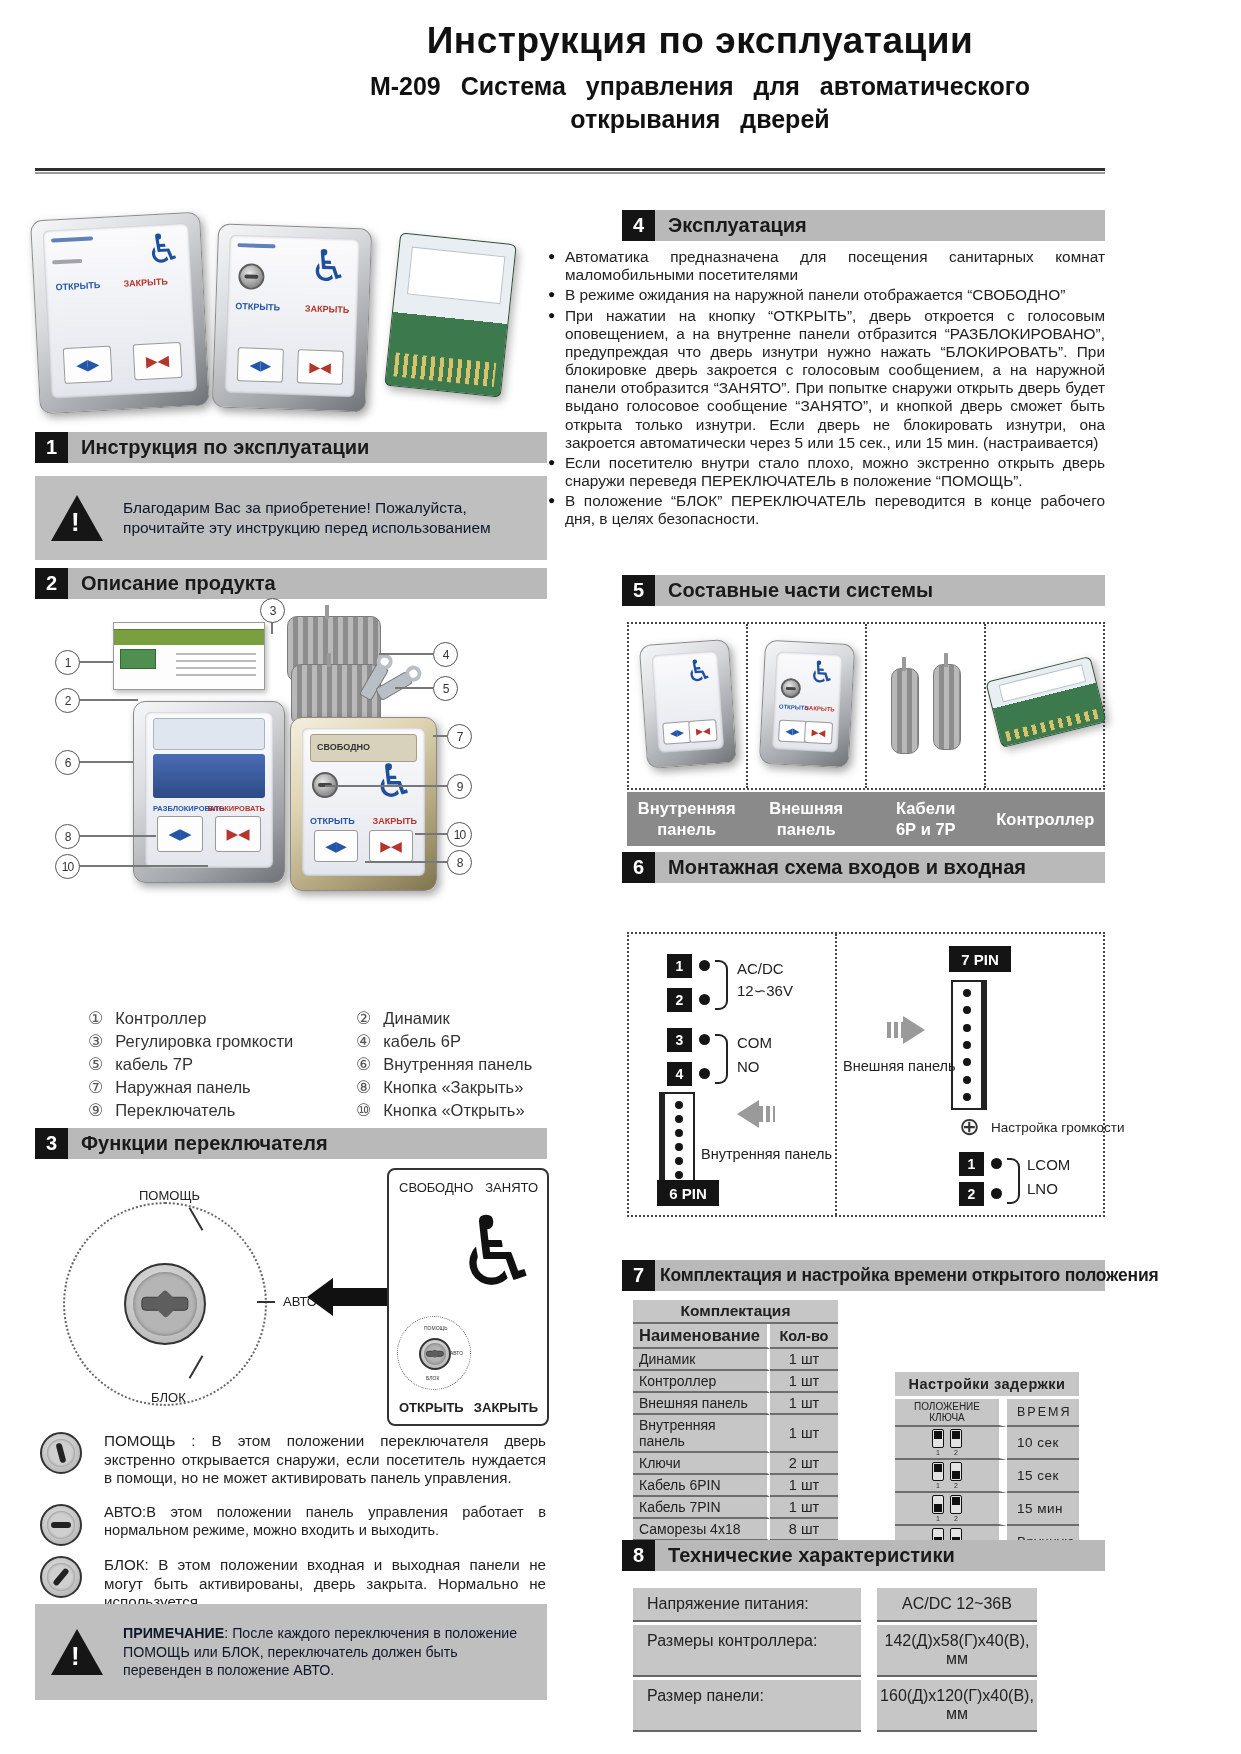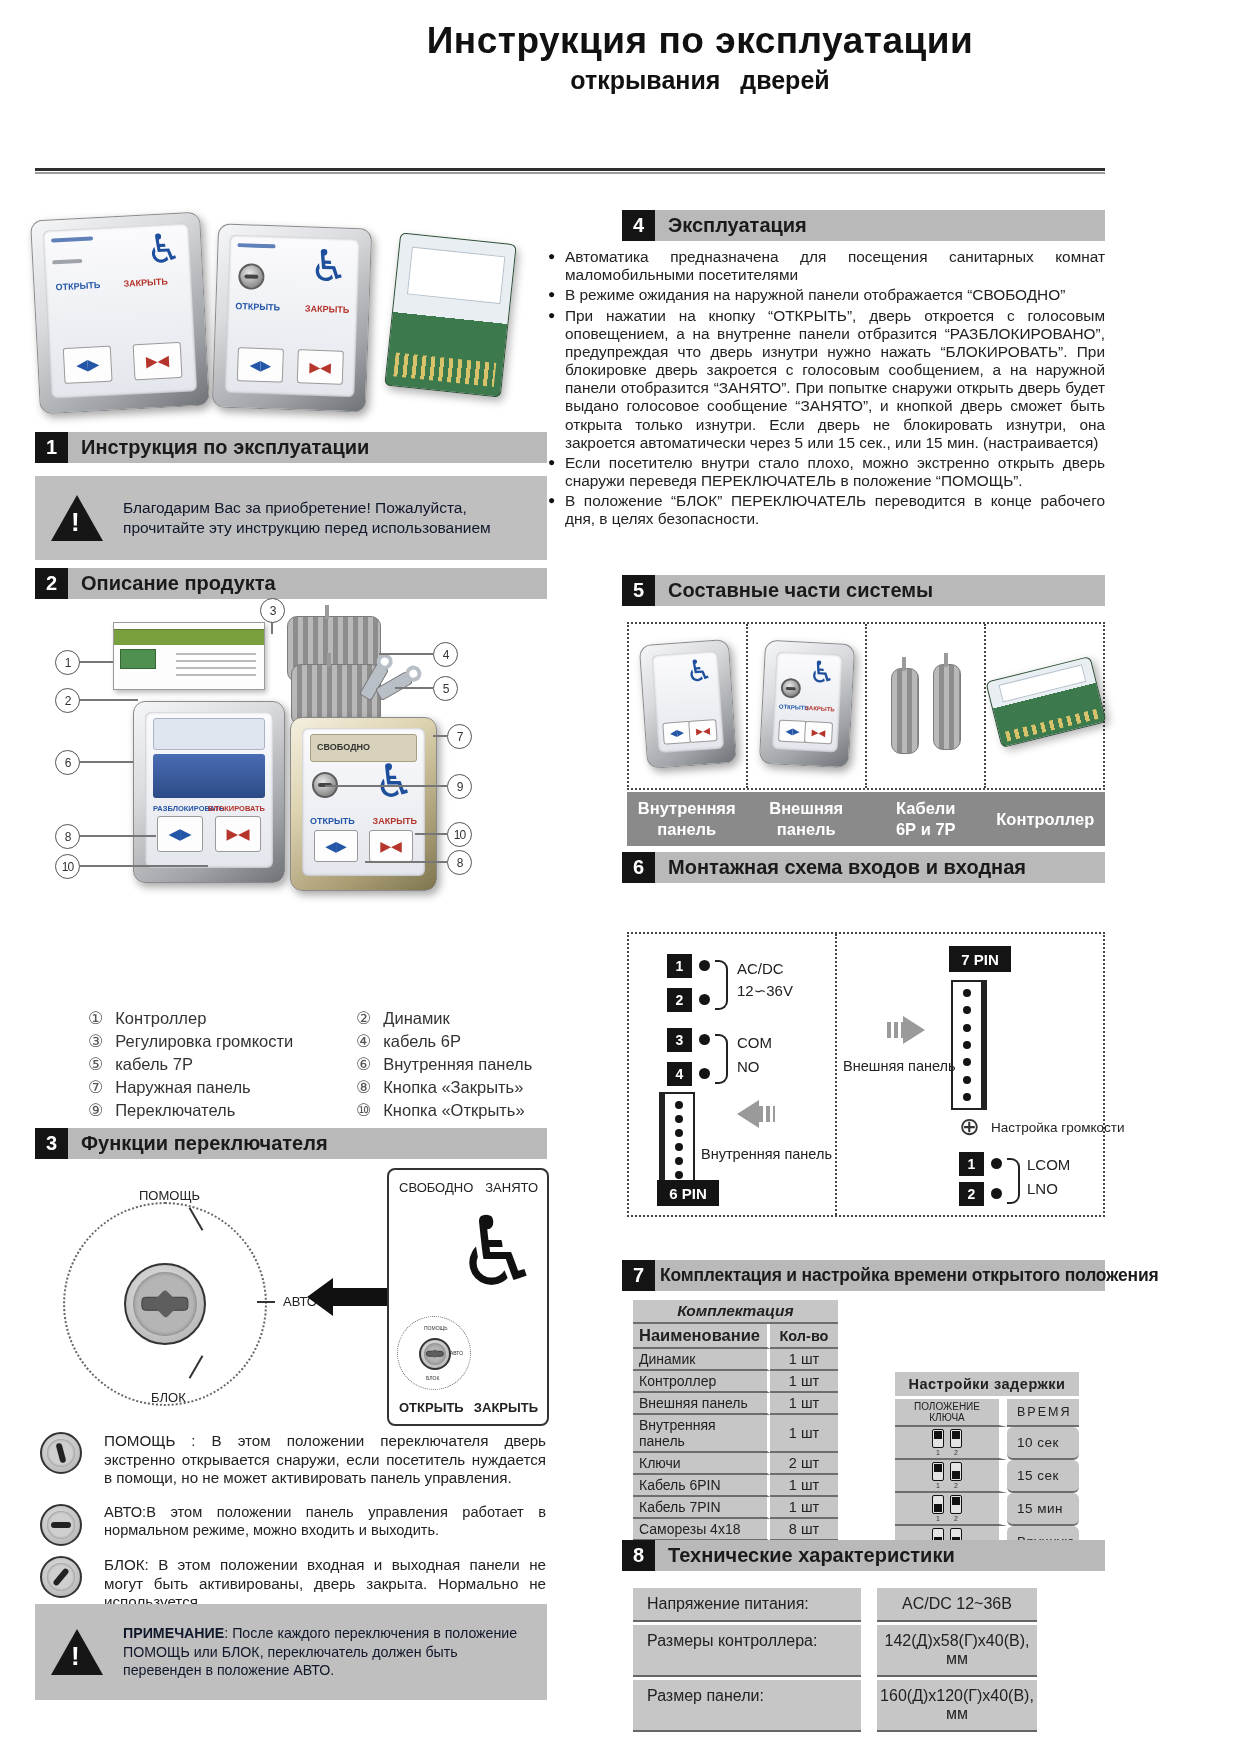--- a/index.html
+++ b/index.html
@@ -140,31 +140,31 @@
   .garrow .tail{width:16px;height:16px;background:repeating-linear-gradient(90deg,#9a9a9a 0 4px,#fff 4px 7px);}
   .garrow .head-l{width:0;height:0;border-top:14px solid transparent;border-bottom:14px solid transparent;border-right:22px solid #9a9a9a;}
   .garrow .head-r{width:0;height:0;border-top:14px solid transparent;border-bottom:14px solid transparent;border-left:22px solid #9a9a9a;}
   .volglyph{position:absolute;font-size:25px;color:#333;line-height:1;}
 
   
   table.kit{border-collapse:separate;border-spacing:0;}
   table.kit td{background:#c6c6c6;border-bottom:2px solid #6e6e6e;font-size:14px;padding:2px 6px;color:#222;}
   table.kit td.c1{width:122px;border-right:3px solid #fff;}
   table.kit td.c2{width:56px;text-align:center;font-size:14.5px;}
-  table.kit td.kittitle{text-align:center;font-weight:bold;font-size:15.5px;border-right:none;font-style:italic;}
+  table.kit td.kittitle{text-align:center;font-weight:bold;font-size:15.5px;border-right:none;}
   table.kit td.h1{font-weight:bold;font-size:16.5px;}
   table.kit td.h2{font-weight:bold;font-size:14.5px;text-align:center;}
 
   .delaybox{width:184px;}
   .delay-title{background:#c6c6c6;border-bottom:3px solid #fff;text-align:center;font-weight:bold;
                font-size:14.5px;padding:4px 0;letter-spacing:.5px;color:#222;}
   table.delay{border-collapse:separate;border-spacing:0;width:100%;}
   table.delay td{background:#c6c6c6;border-bottom:2px solid #6e6e6e;padding:2px 4px;color:#222;}
   table.delay td.k{width:96px;border-right:8px solid #fff;text-align:center;}
-  table.delay td.t{font-size:13.5px;padding-left:10px;letter-spacing:.5px;border-radius:6px;}
+  table.delay td.t{font-size:13.5px;padding-left:10px;letter-spacing:.5px;}
   table.delay td.hk{font-size:10px;text-align:center;letter-spacing:0;}
   table.delay td.ht{font-size:12.5px;padding-left:10px;letter-spacing:2px;}
   .dip{display:inline-flex;gap:6px;vertical-align:middle;}
   .dipcol{display:flex;flex-direction:column;align-items:center;}
   .dipsw{width:10px;height:17px;border:1px solid #111;border-radius:2px;background:#e3e3e3;position:relative;}
   .dipsw[data-pos="up"]::after{content:"";position:absolute;left:1px;right:1px;top:1px;height:8px;background:#111;}
   .dipsw[data-pos="down"]::after{content:"";position:absolute;left:1px;right:1px;bottom:1px;height:8px;background:#111;}
   .dipnum{font-size:7px;color:#333;line-height:1;margin-top:1px;}
 
   
@@ -175,20 +175,21 @@
   .tech-value{flex:1;background:#c6c6c6;border-bottom:2px solid #666;font-size:16px;color:#222;
               padding:7px 0;text-align:center;}
 </style>
 </head>
 <body>
 
 <div class="page">
 
   <div class="abs doc-header">
     <div class="doc-title">Инструкция по эксплуатации</div>
+    <div class="doc-sub1">М-209 Система управления для автоматического</div>
     <div class="doc-sub2">открывания дверей</div>
   </div>
   <div class="abs top-rule"></div>
 
   <div class="abs" style="left:30px;top:198px;width:515px;height:232px;">
     <div class="panel-photo" style="left:5px;top:18px;width:168px;height:192px;transform:rotate(-3deg);">
       <div class="panel-face">
         <span class="tinybar" style="left:8px;top:8px;width:42px;"></span>
         <span class="tinybar" style="left:8px;top:30px;width:30px;background:#8a8f96;"></span>
         <span class="capline cap-blue" style="left:10px;top:52px;font-size:9px;">ОТКРЫТЬ</span>

